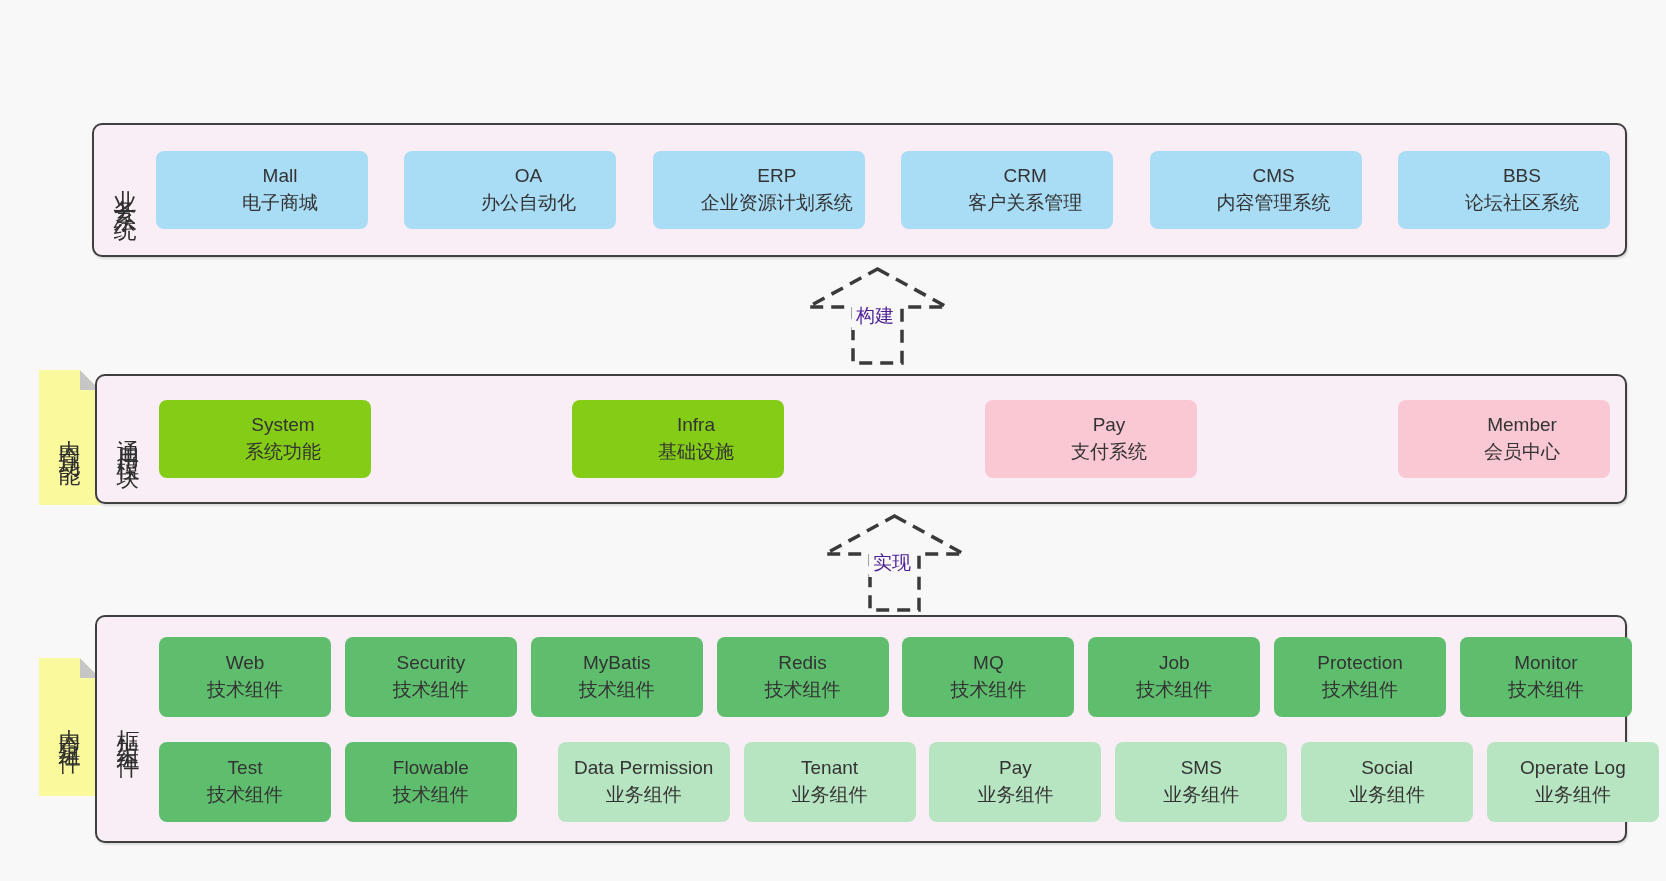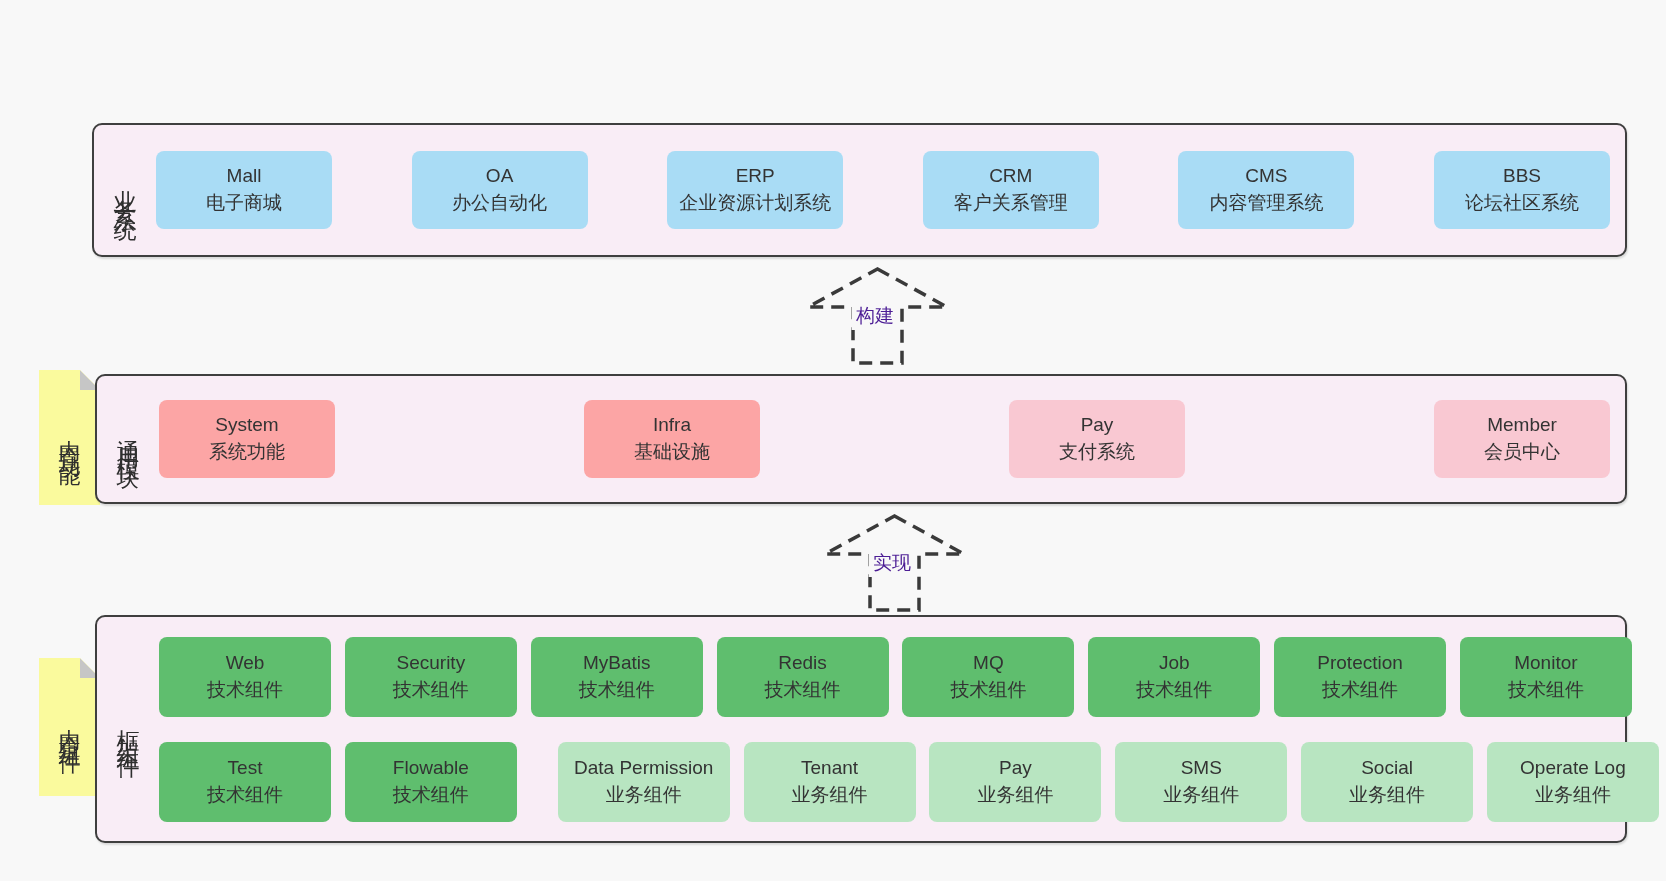--- a/index.html
+++ b/index.html
@@ -47,24 +47,24 @@
     border-radius:8px;
     display:flex;
     flex-direction:column;
     justify-content:center;
     align-items:center;
     text-align:center;
     font-size:19px;
     line-height:1.42;
     color:#333;
   }
-  .box.w200{width:176px;height:78px;}
+  .box.w200{width:176px;height:78px;padding-left:36px;}
   .box.w150{width:172px;height:80px;}
   .blue{background:#a9dcf5;}
-  .red{background:#fca5a5;}
+  .red{background:#84cc16;}
   .pink{background:#f9c8d2;}
   .green{background:#5fbe6e;}
   .lgreen{background:#b8e5c1;margin-left:27px;}
   .grid{
     flex:1;
     display:grid;
     grid-template-columns:repeat(8,150px);
     justify-content:space-between;
     row-gap:25px;
     padding-right:15px;

